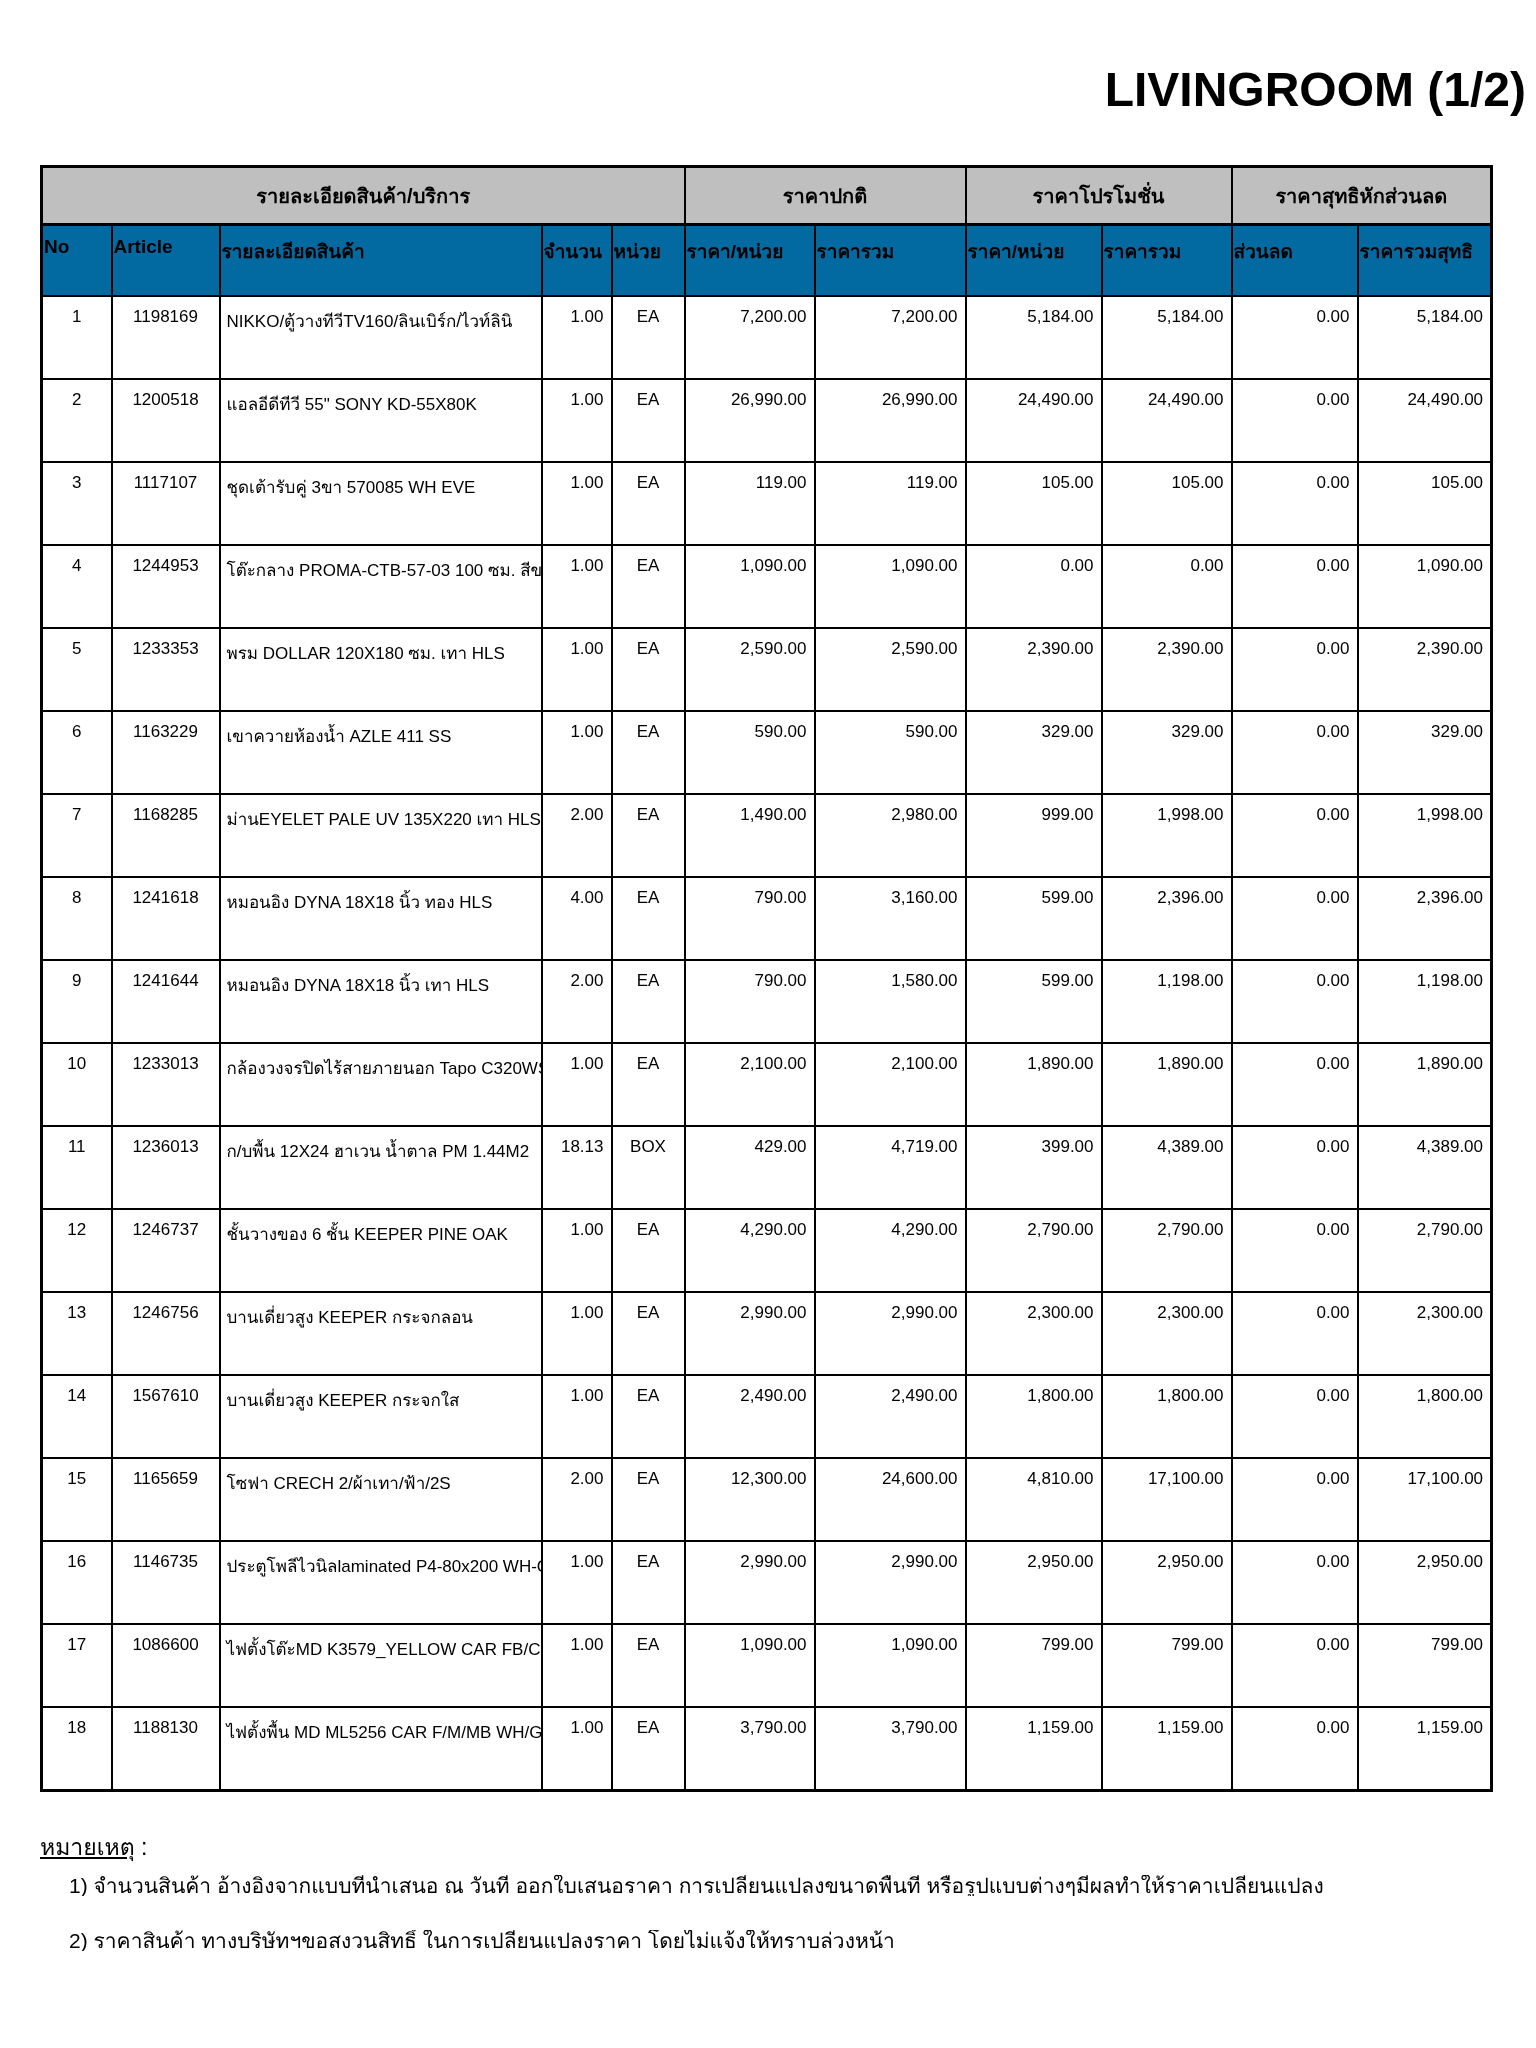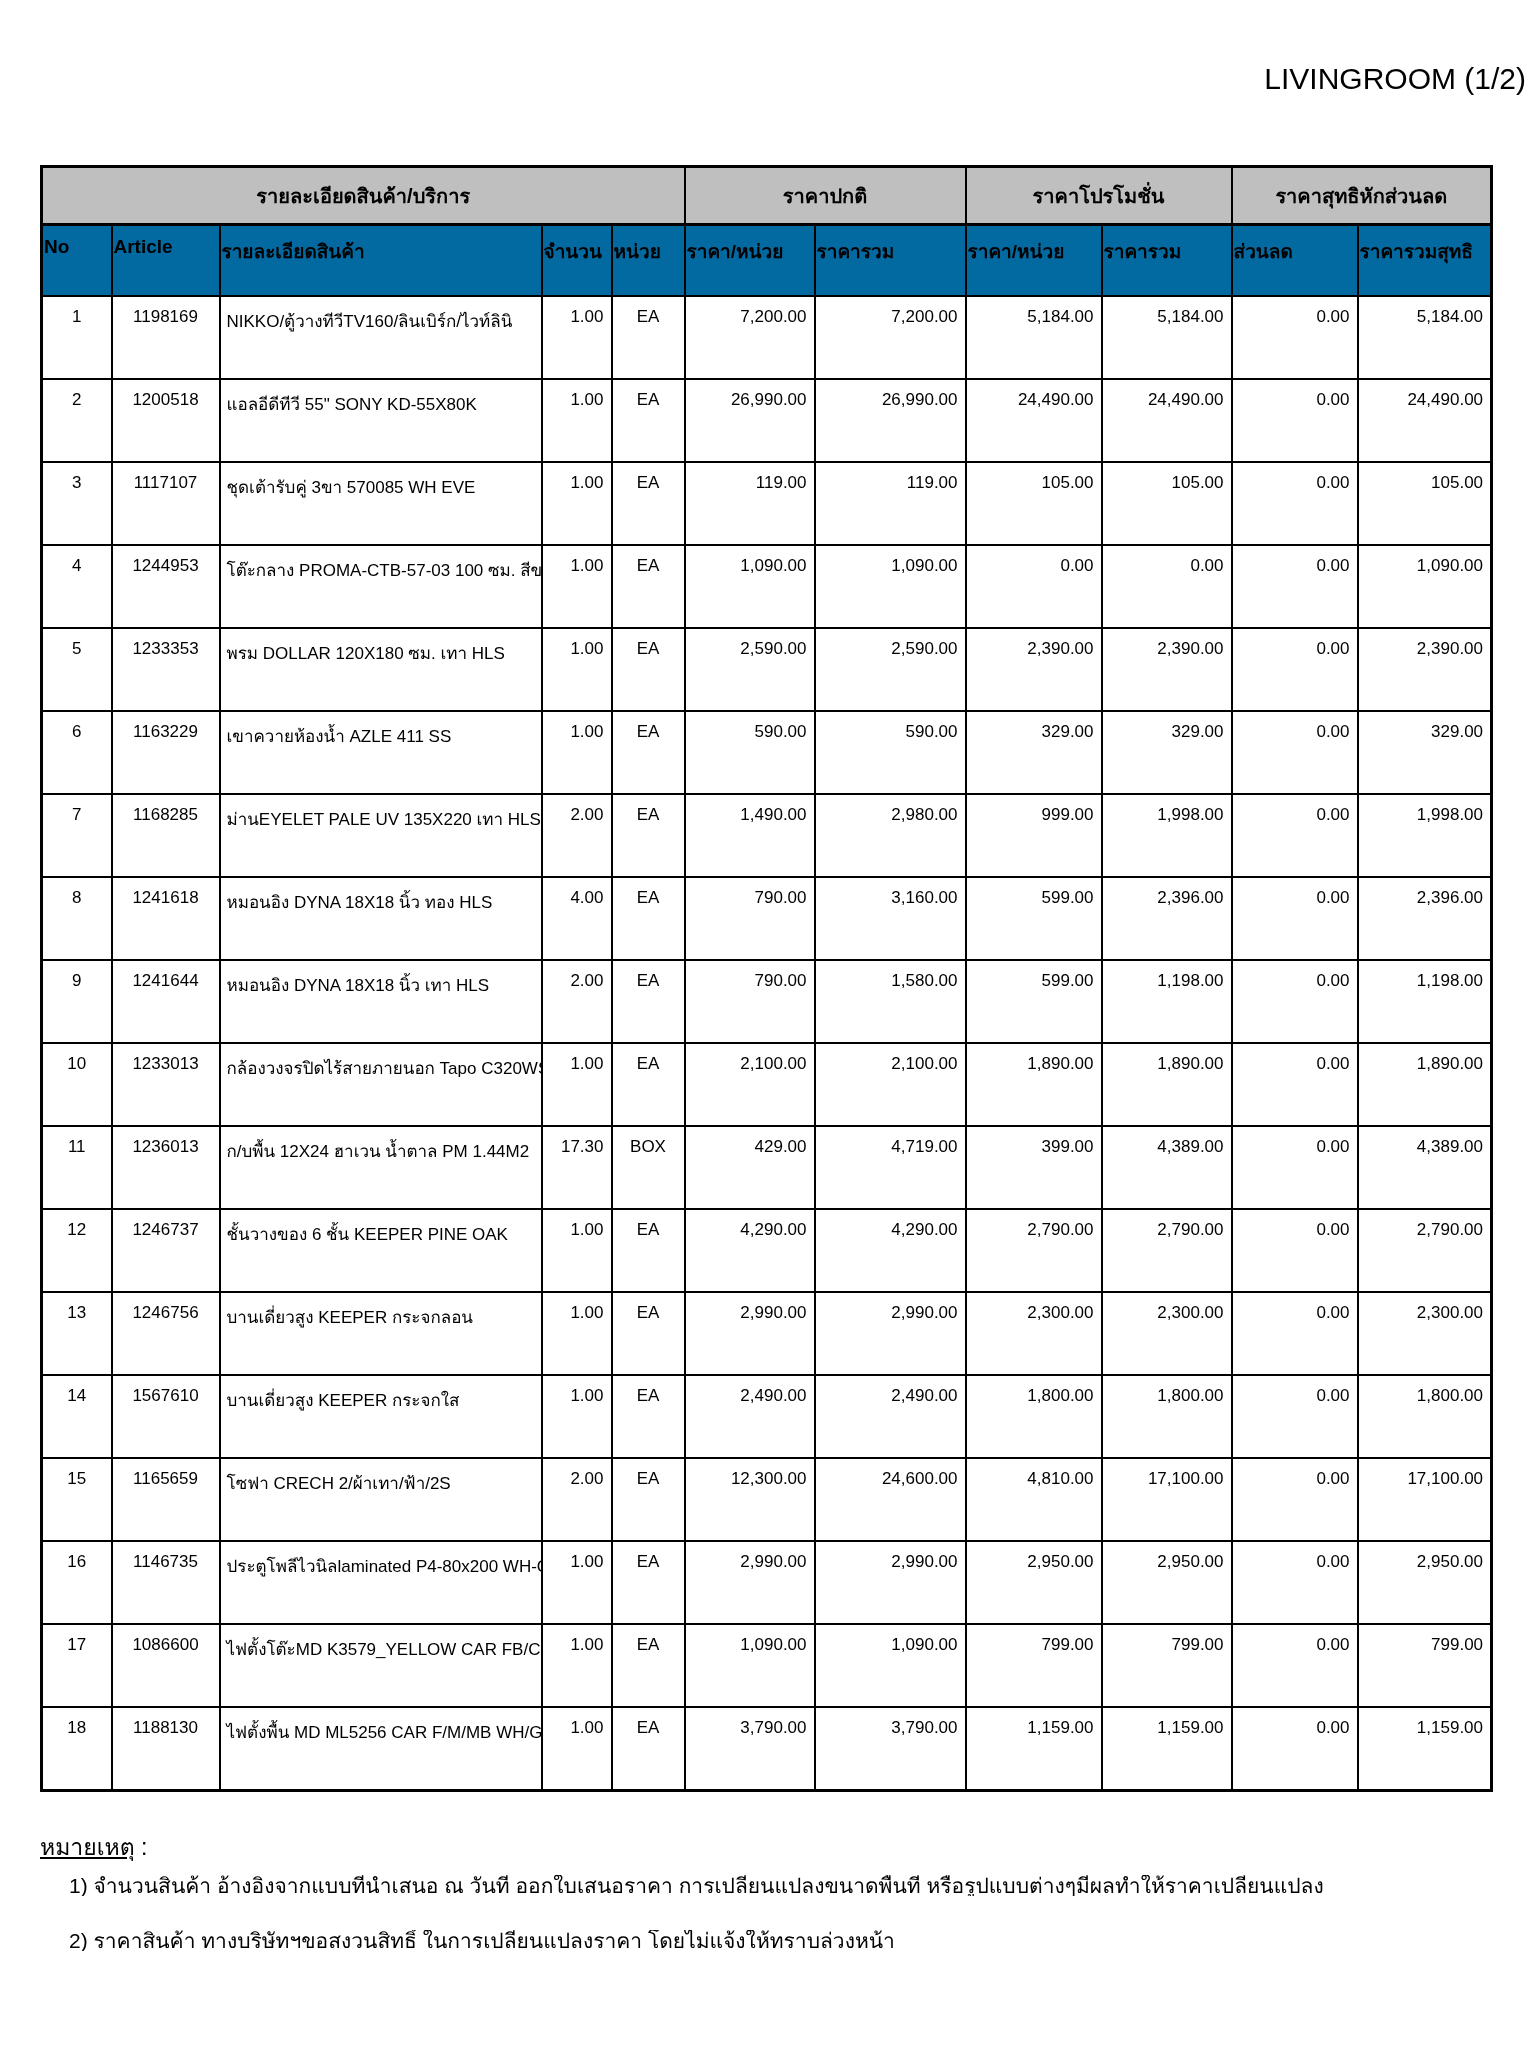--- a/index.html
+++ b/index.html
@@ -6,22 +6,22 @@
   body{
     width:1536px;height:2048px;
     background:#ffffff;
     position:relative;
     font-family:"Liberation Sans","DejaVu Sans",sans-serif;
     color:#000;
   }
   .page-title{
     position:absolute;
     top:62px;right:10px;
-    font-size:30px;
-    font-weight:normal;
+    font-size:48px;
+    font-weight:bold;
     letter-spacing:0px;
   }
   .quote-table-wrap{
     position:absolute;
     left:40px;top:165px;
     width:1450px;
   }
   table.quote{
     border-collapse:collapse;
     table-layout:fixed;
@@ -254,21 +254,21 @@
           <td class="c-right">2,100.00</td>
           <td class="c-right">1,890.00</td>
           <td class="c-right">1,890.00</td>
           <td class="c-right">0.00</td>
           <td class="c-right">1,890.00</td>
         </tr>
         <tr>
           <td class="c-center">11</td>
           <td class="c-center">1236013</td>
           <td class="c-desc">ก/บพื้น 12X24 ฮาเวน น้ำตาล PM 1.44M2</td>
-          <td class="c-right">17.30</td>
+          <td class="c-right">18.13</td>
           <td class="c-center">BOX</td>
           <td class="c-right">429.00</td>
           <td class="c-right">4,719.00</td>
           <td class="c-right">399.00</td>
           <td class="c-right">4,389.00</td>
           <td class="c-right">0.00</td>
           <td class="c-right">4,389.00</td>
         </tr>
         <tr>
           <td class="c-center">12</td>

